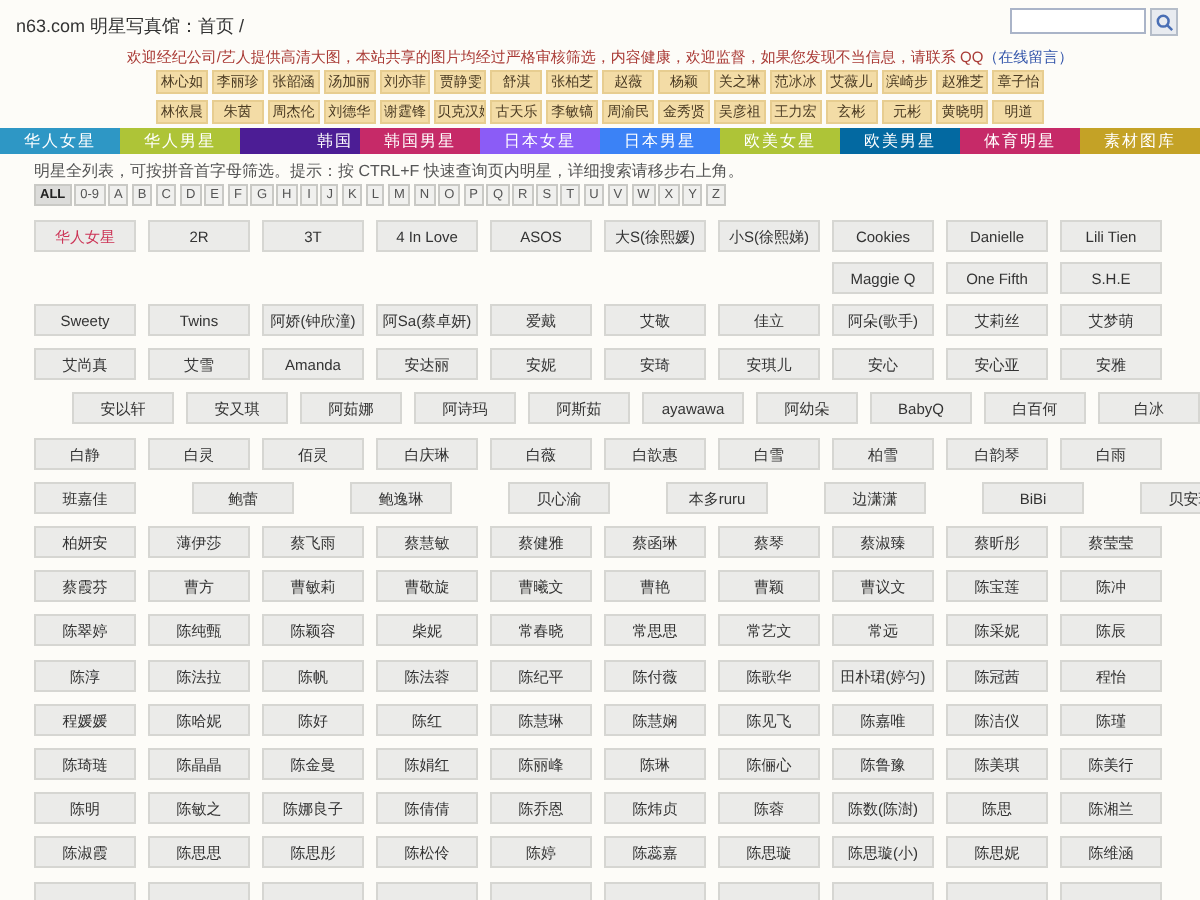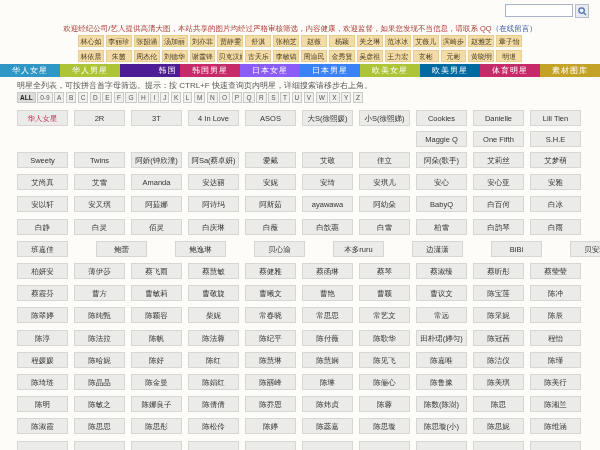--- a/index.html
+++ b/index.html
@@ -42,20 +42,21 @@
   .grow { position:absolute; left:0; display:flex; gap:6px; }
   .cell { flex:0 0 51px; height:16px; line-height:15px; background:#ebebe9; border:1px solid #d6d6d2;
           font-size:7.5px; color:#333; text-align:center; overflow:hidden; white-space:nowrap; cursor:pointer; }
   .cell.sec { color:#cc3355; cursor:default; }
   .cell.ghost { visibility:hidden; }
 </style>
 </head>
 <body>
 <div id="app">
 
+  <div class="title">n63.com 明星写真馆：首页 /</div>
   <input class="search-box" type="text" value="" style="">
   <div class="search-btn">
     <svg width="9" height="9" viewBox="0 0 10 10">
       <circle cx="4" cy="4" r="3" fill="none" stroke="#4a6fb5" stroke-width="1.4"></circle>
       <line x1="6.2" y1="6.2" x2="9" y2="9" stroke="#4a6fb5" stroke-width="1.4"></line>
     </svg>
   </div>
 
   <div class="notice">
     <span>欢迎经纪公司/艺人提供高清大图，本站共享的图片均经过严格审核筛选，内容健康，欢迎监督，如果您发现不当信息，请联系 QQ</span><span class="qq-link">（在线留言）</span>
@@ -186,21 +187,21 @@
         <div class="cell">艾雪</div>
         <div class="cell">Amanda</div>
         <div class="cell">安达丽</div>
         <div class="cell">安妮</div>
         <div class="cell">安琦</div>
         <div class="cell">安琪儿</div>
         <div class="cell">安心</div>
         <div class="cell">安心亚</div>
         <div class="cell">安雅</div>
       </div>
-      <div class="grow" style="top: 196.4px;">
+      <div class="grow" style="top: 196.4px; margin-left: 19px;">
         <div class="cell">安以轩</div>
         <div class="cell">安又琪</div>
         <div class="cell">阿茹娜</div>
         <div class="cell">阿诗玛</div>
         <div class="cell">阿斯茹</div>
         <div class="cell">ayawawa</div>
         <div class="cell">阿幼朵</div>
         <div class="cell">BabyQ</div>
         <div class="cell">白百何</div>
         <div class="cell">白冰</div>

